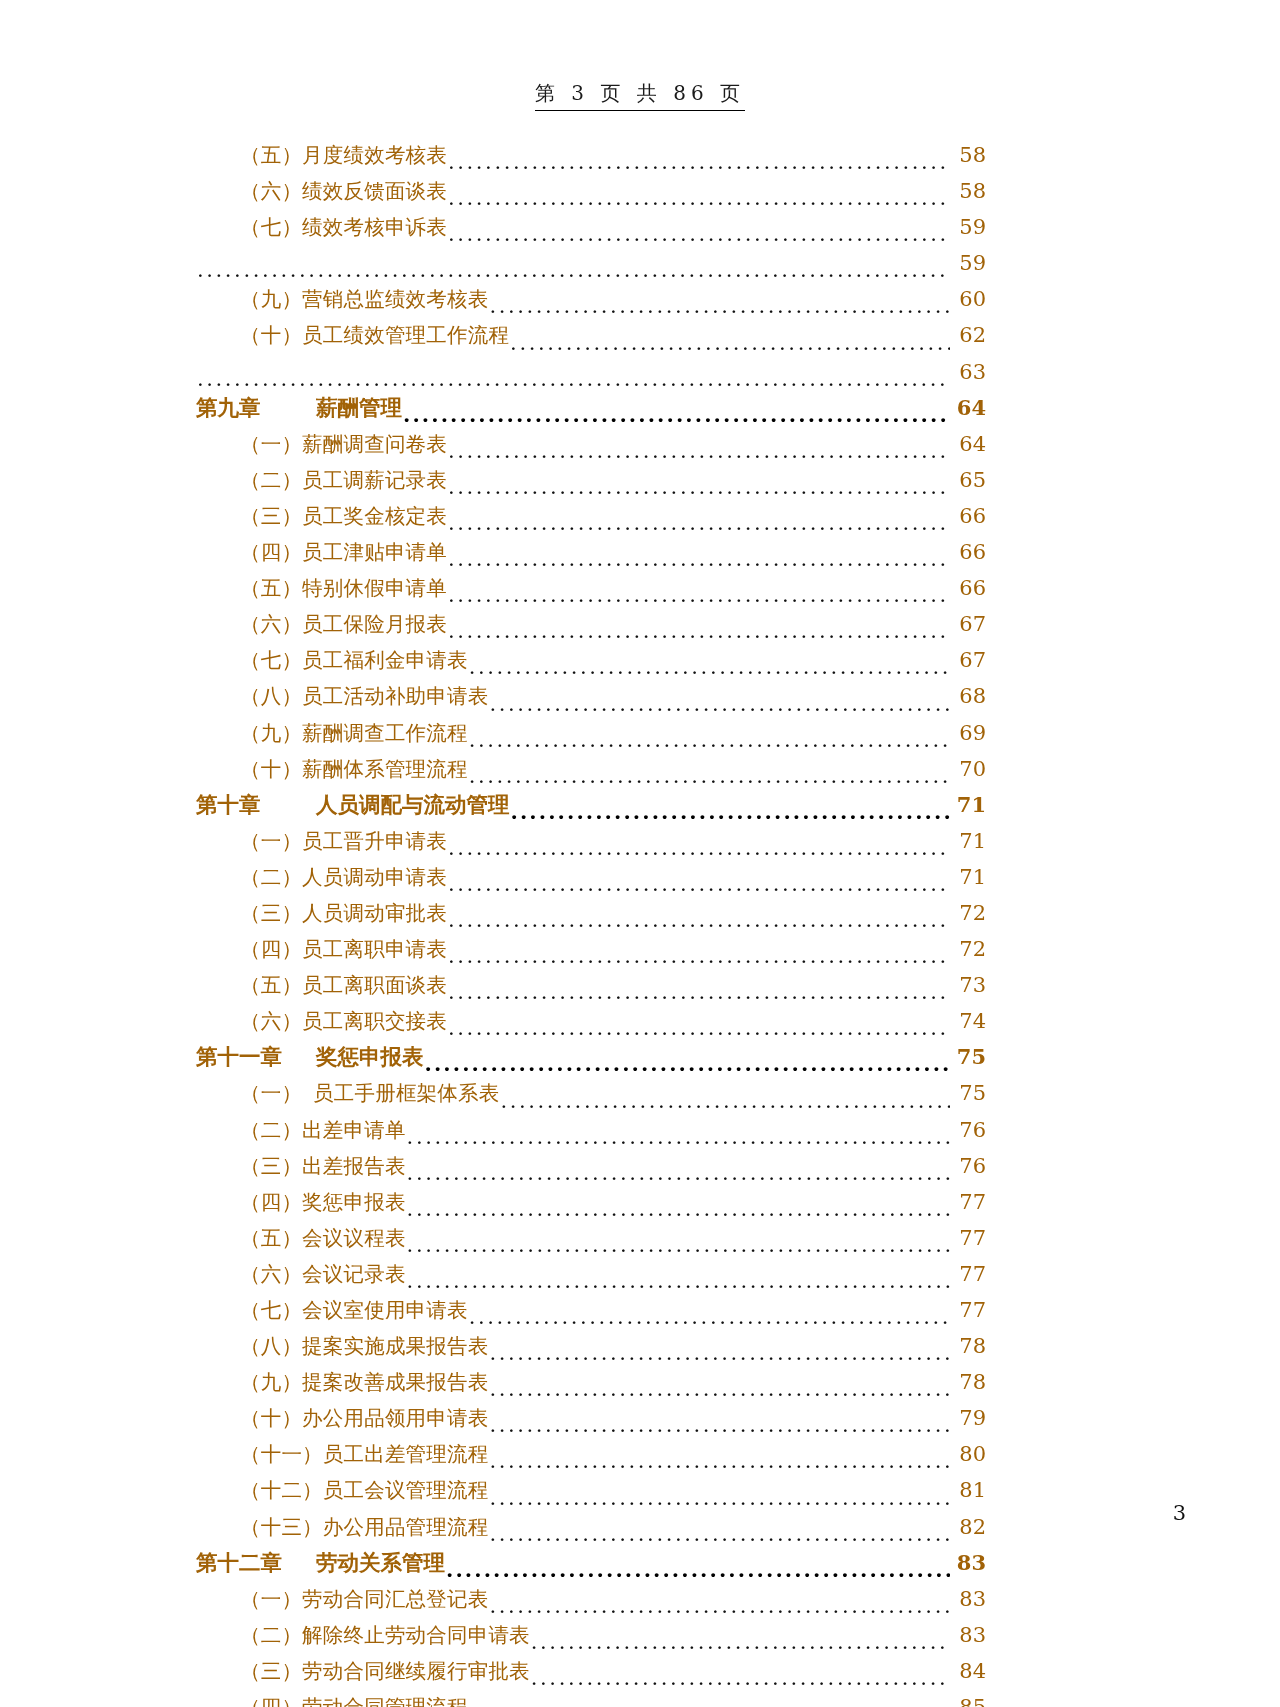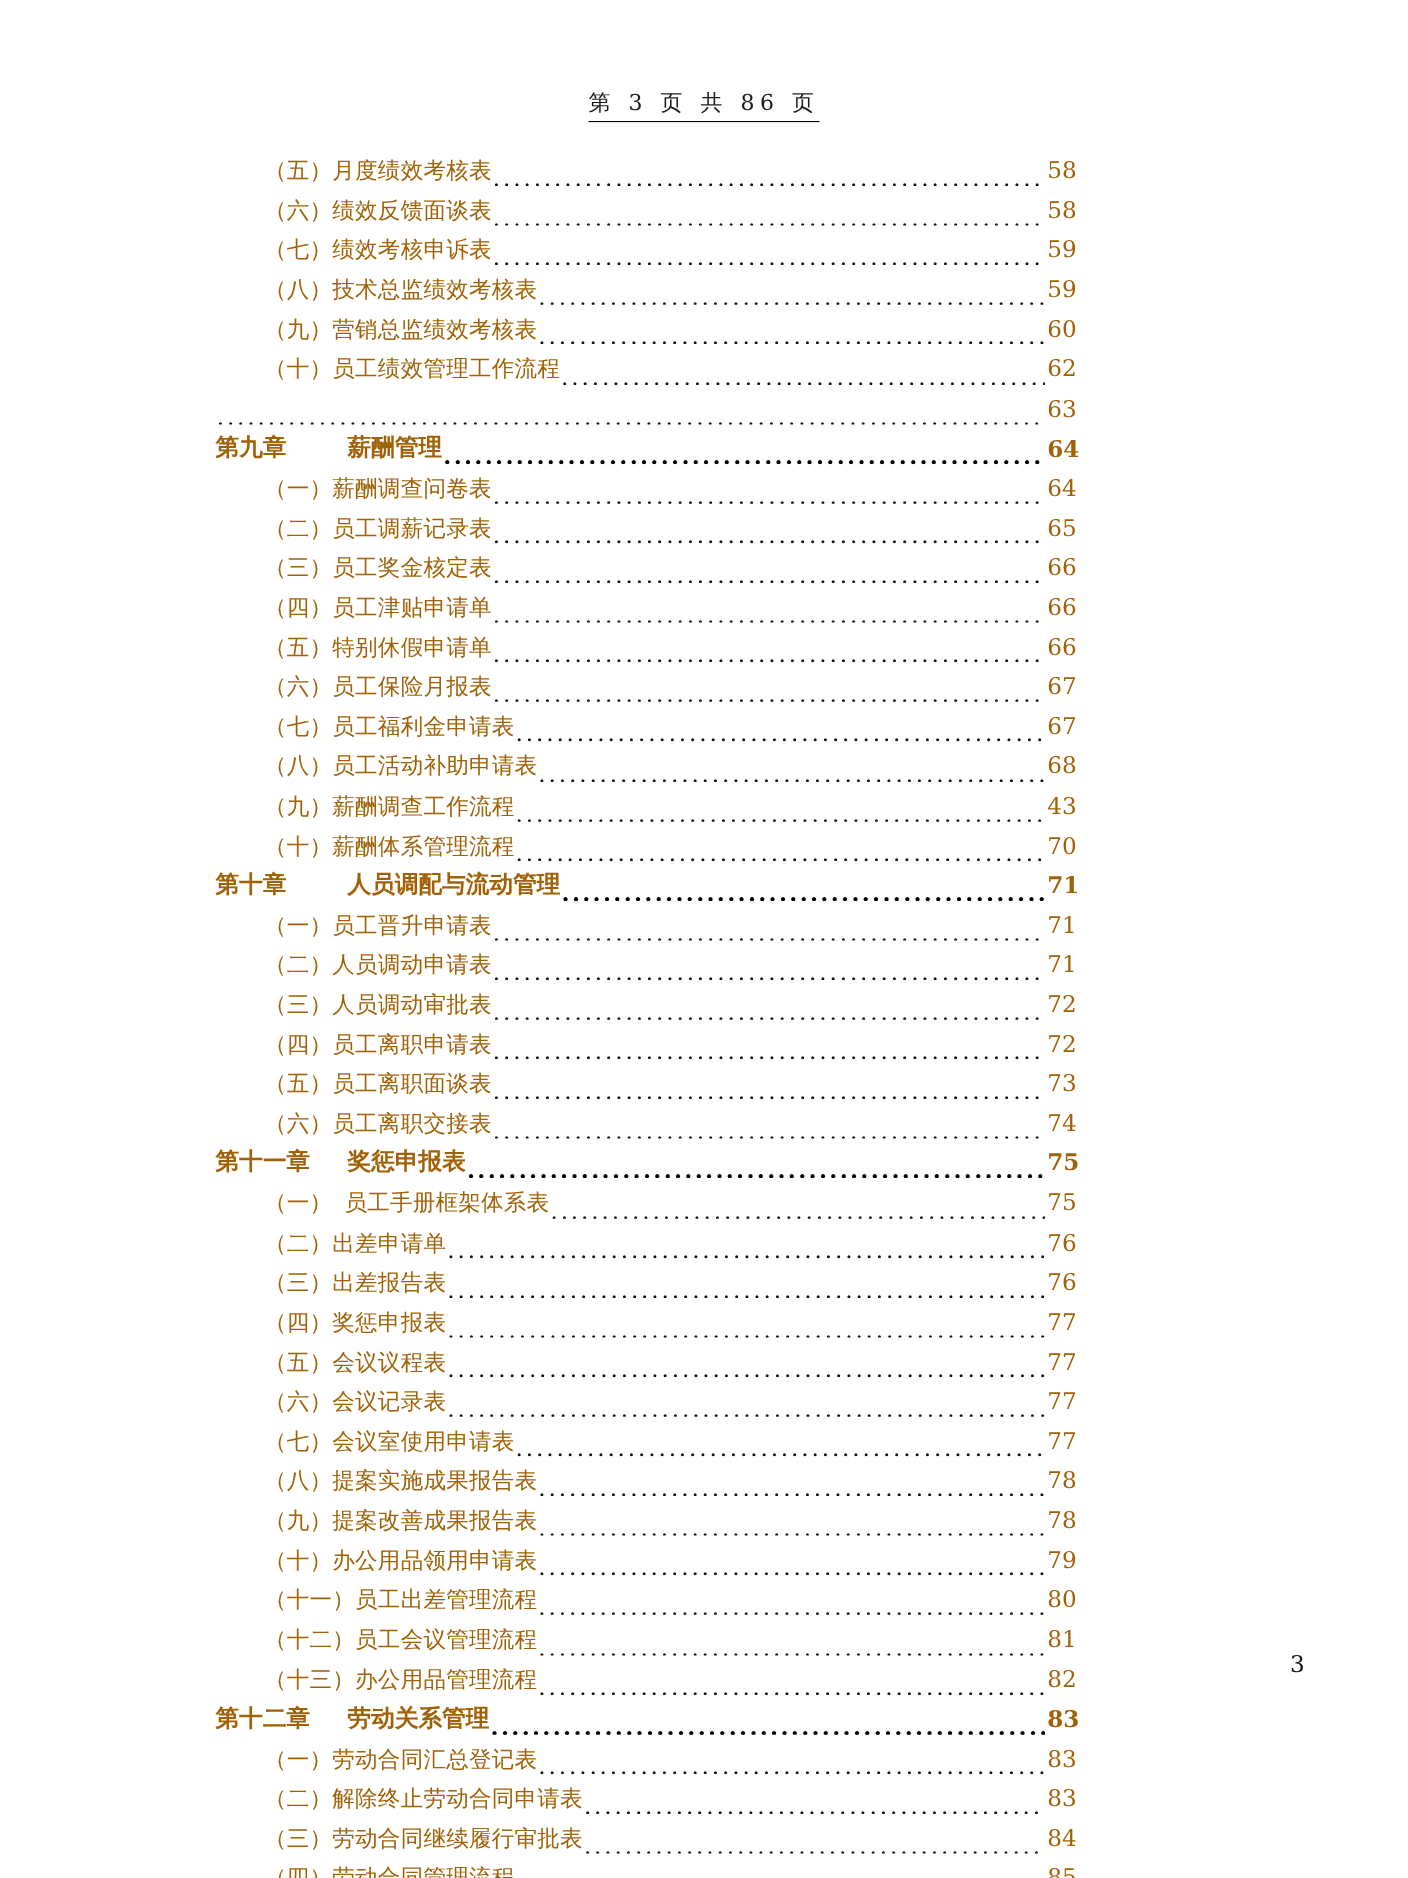--- a/index.html
+++ b/index.html
@@ -115,21 +115,21 @@
   }
   .toc-row.chapter .leader::after {
     font-weight: bold;
     letter-spacing: 2.1px;
     color: #000;
   }
 
   .pageno {
     flex: 0 0 auto;
     width: 34px;
-    text-align: left;
+    text-align: right;
     position: relative;
     bottom: 5px;
     font-family: "DejaVu Serif", "Liberation Serif", serif;
     font-size: 21px;
   }
   .toc-row.chapter .pageno {
     font-weight: bold;
   }
 
   
@@ -161,21 +161,20 @@
         <span class="label"><span class="num">（六）</span><span class="title">绩效反馈面谈表</span></span>
         <span class="leader"></span>
         <span class="pageno">58</span>
       </div>
       <div class="toc-row entry">
         <span class="label"><span class="num">（七）</span><span class="title">绩效考核申诉表</span></span>
         <span class="leader"></span>
         <span class="pageno">59</span>
       </div>
       <div class="toc-row entry">
-        <span class="label"><span class="num">（八）</span><span class="title">技术总监绩效考核表</span></span>
         <span class="leader"></span>
         <span class="pageno">59</span>
       </div>
       <div class="toc-row entry">
         <span class="label"><span class="num">（九）</span><span class="title">营销总监绩效考核表</span></span>
         <span class="leader"></span>
         <span class="pageno">60</span>
       </div>
       <div class="toc-row entry">
         <span class="label"><span class="num">（十）</span><span class="title">员工绩效管理工作流程</span></span>
@@ -230,21 +229,21 @@
         <span class="pageno">67</span>
       </div>
       <div class="toc-row entry">
         <span class="label"><span class="num">（八）</span><span class="title">员工活动补助申请表</span></span>
         <span class="leader"></span>
         <span class="pageno">68</span>
       </div>
       <div class="toc-row entry">
         <span class="label"><span class="num">（九）</span><span class="title">薪酬调查工作流程</span></span>
         <span class="leader"></span>
-        <span class="pageno">43</span>
+        <span class="pageno">69</span>
       </div>
       <div class="toc-row entry">
         <span class="label"><span class="num">（十）</span><span class="title">薪酬体系管理流程</span></span>
         <span class="leader"></span>
         <span class="pageno">70</span>
       </div>
       <div class="toc-row chapter">
         <span class="label">
           <span class="chap-no">第十章</span>
           <span class="chap-title">人员调配与流动管理</span>

